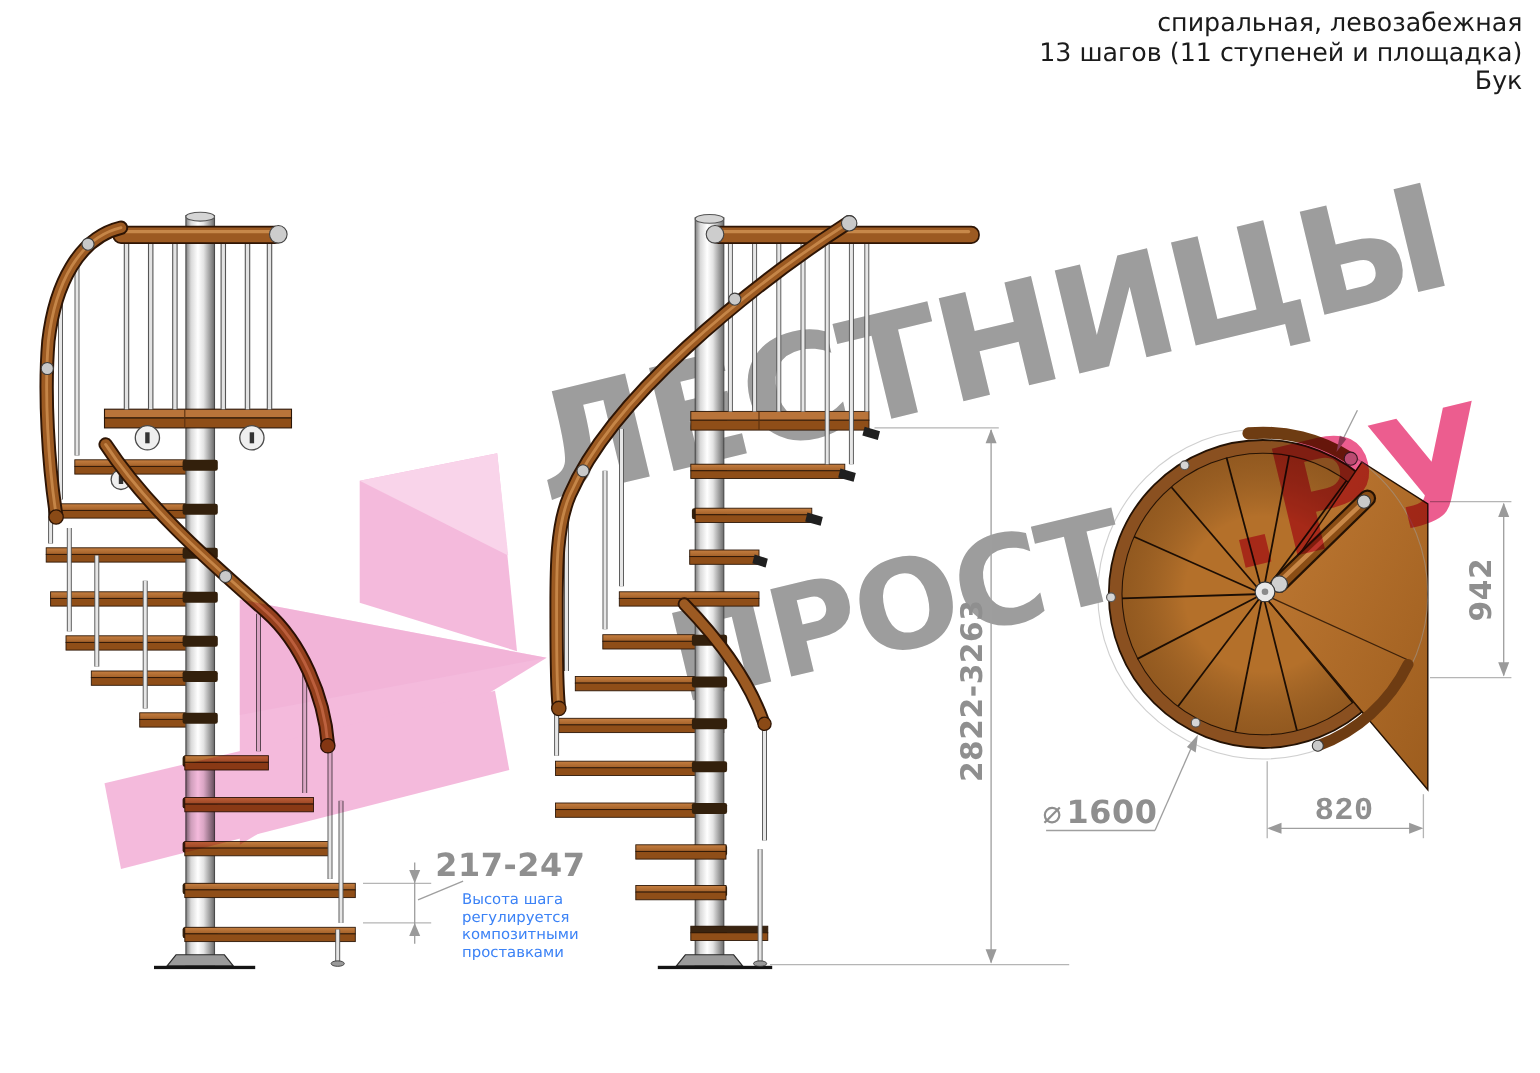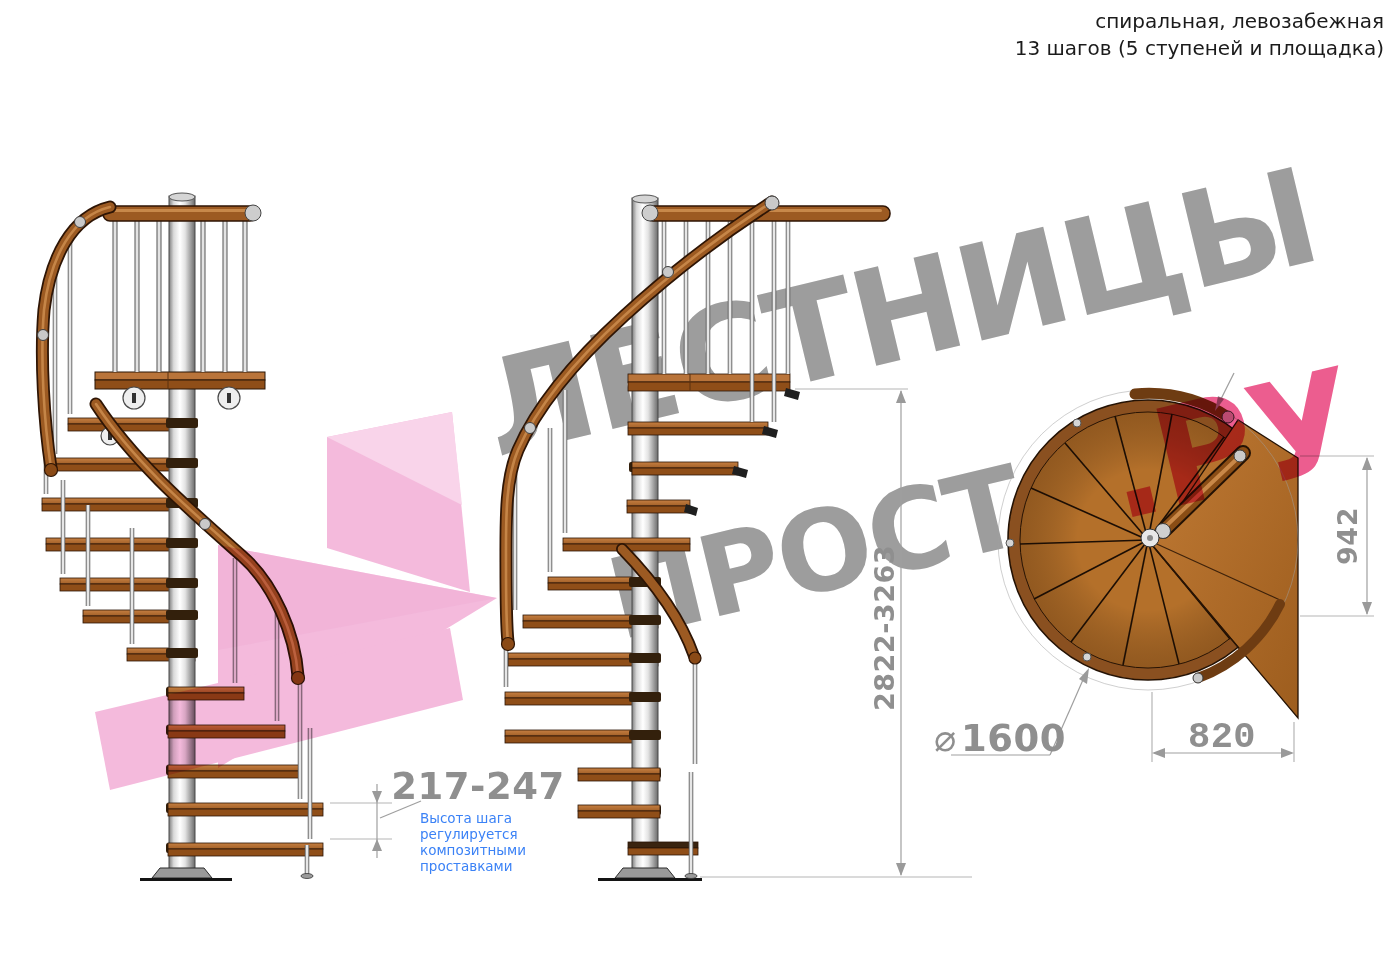--- a/index.html
+++ b/index.html
@@ -18,29 +18,29 @@
   .wm-gray{z-index:1;color:#9d9d9d;}
   .wm-gray .ru{color:transparent;}
   .wm-pink{z-index:3;color:transparent;mix-blend-mode:multiply;opacity:.92;}
   .wm-pink .ru{color:#eb4f85;}
   
   svg.drawing{position:absolute;left:0;top:0;z-index:2;}
   svg.arrowwm{position:absolute;left:0;top:0;z-index:3;mix-blend-mode:multiply;opacity:.82;}
   
   .header{
     position:absolute;top:8px;right:16px;z-index:4;text-align:right;
-    font-size:20px;line-height:26.5px;color:#1b1b1b;
+    font-size:23px;line-height:26.5px;color:#1b1b1b;
   }
   
   .dim{
     position:absolute;z-index:4;font-weight:bold;color:#8f8f8f;white-space:nowrap;
     transform:translate(-50%,-50%);letter-spacing:.5px;
   }
   .dim-rot{transform:translate(-50%,-50%) rotate(-90deg);}
-  .fs27{font-size:27px;} .fs29{font-size:37px;}
+  .fs27{font-size:27px;} .fs29{font-size:29px;}
   .dia-sym{font-weight:400;margin-right:4px;}
   .note{
     position:absolute;left:420px;top:810px;z-index:4;font-size:13.5px;line-height:16px;
     color:#3b82f6;white-space:pre-line;
   }
 </style>
 </head>
 <body>
 
 <div class="stage">
@@ -435,25 +435,26 @@
     <polygon points="95,712 450,628 463,700 110,790" fill="#f2abd5"></polygon>
   </svg>
 
   <div class="wm wm-pink" aria-hidden="true">
     <div class="l1">ЛЕСТНИЦЫ</div>
     <div class="l2"><span>ПРОСТО</span><span class="ru">.РУ</span></div>
   </div>
 
   <div class="header">
     <div>спиральная, левозабежная</div>
-    <div>13 шагов (5 ступеней и площадка)</div>
+    <div>13 шагов (11 ступеней и площадка)</div>
+    <div>Бук</div>
   </div>
 
   <div class="dim dim-rot fs27" style="left:884px;top:628px;">2822-3263</div>
-  <div class="dim fs29" style="left:478px;top:786px;">217-247</div>
+  <div class="dim fs29" style="left:464px;top:786px;">217-247</div>
   <div class="dim dim-rot fs27" style="left:1347px;top:536px;">942</div>
   <div class="dim fs29" style="left:1222px;top:737px;font-family:Liberation Mono, monospace;">820</div>
   <div class="dim fs29" style="left:1000px;top:738px;"><span class="dia-sym">⌀</span><span>1600</span></div>
   <div class="note">Высота шага
 регулируется
 композитными
 проставками</div>
 
 </div>
 

